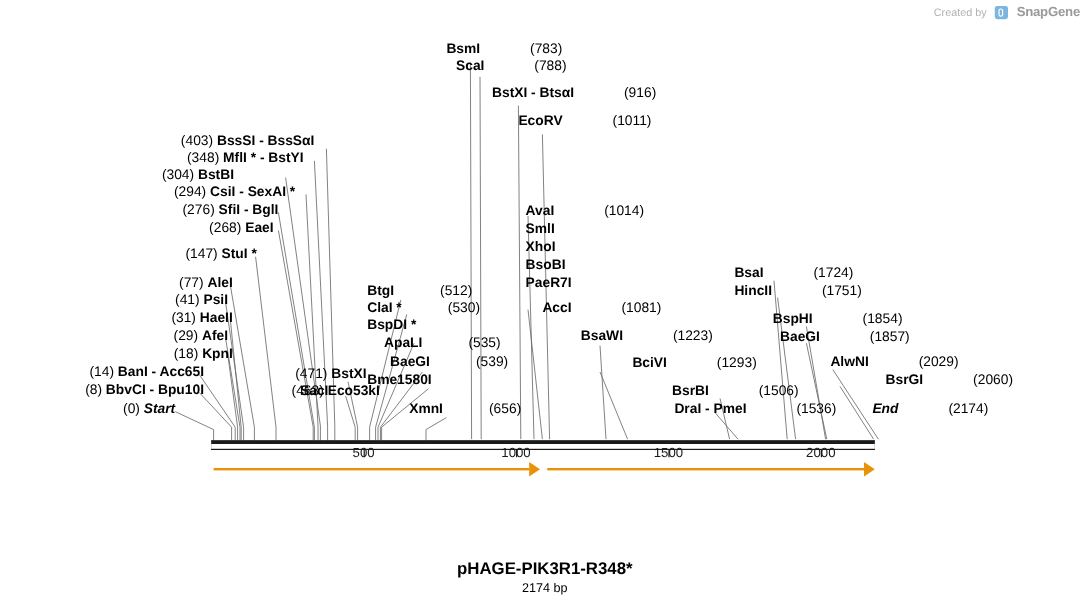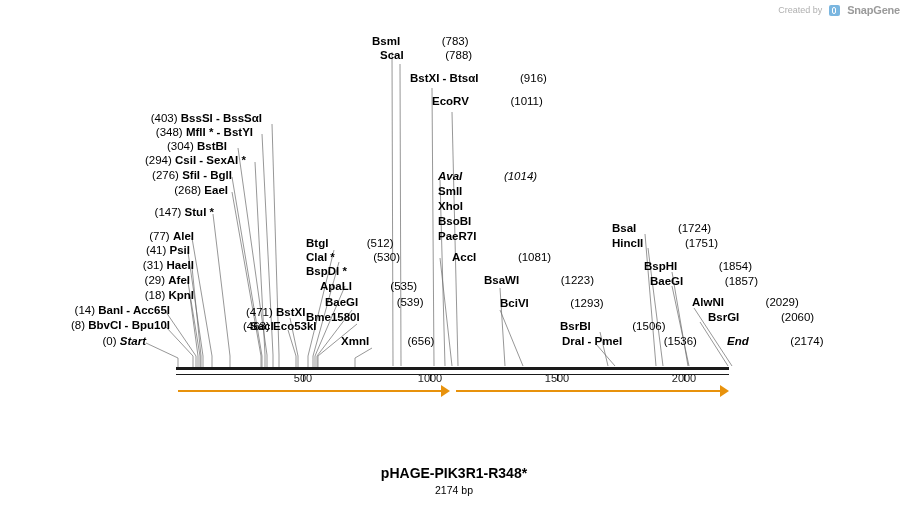--- a/index.html
+++ b/index.html
@@ -254,21 +254,21 @@
   </div>
 
   <div class="labelgroup lg-right" style="right:646px; top:112px;">
     <span class="pos">(403)</span>
     <span class="enz">BssSI - BssSαI</span>
   </div>
   <div class="labelgroup lg-right" style="right:655px; top:126px;padding-left:12px;">
     <span class="pos">(348)</span>
     <span class="enz">MflI * - BstYI</span>
   </div>
-  <div class="labelgroup lg-right" style="right:681px; top:140px;text-align:right;">
+  <div class="labelgroup lg-right" style="right:713px; top:140px;text-align:right;">
     <span class="pos">(304)</span>
     <span class="enz">BstBI</span>
   </div>
   <div class="labelgroup lg-right" style="right:662px; top:154px;">
     <span class="pos">(294)</span>
     <span class="enz">CsiI - SexAI *</span>
   </div>
   <div class="labelgroup lg-right" style="right:676px; top:169px;">
     <span class="pos">(276)</span>
     <span class="enz">SfiI - BglI</span>
@@ -364,21 +364,21 @@
   </div>
   <div class="labelgroup" style="left:410px; top:72px;">
     <span class="enz">BstXI - BtsαI</span>
     &nbsp;&nbsp;<span class="pos">(916)</span>
   </div>
   <div class="labelgroup" style="left:432px; top:95px;">
     <span class="enz">EcoRV</span>
     &nbsp;&nbsp;<span class="pos">(1011)</span>
   </div>
 
-  <div class="labelgroup" style="left:438px; top:170px;font-style:italic;">
+  <div class="labelgroup" style="left:438px; top:170px;">
     <span class="enz">AvaI</span>
     &nbsp;&nbsp;<span class="pos">(1014)</span>
   </div>
   <div class="labelgroup" style="left:438px; top:185px;">
     <span class="enz">SmlI</span>
   </div>
   <div class="labelgroup" style="left:438px; top:200px;">
     <span class="enz">XhoI</span>
   </div>
   <div class="labelgroup" style="left:438px; top:215px;">
@@ -389,21 +389,21 @@
   </div>
   <div class="labelgroup" style="left:452px; top:251px;">
     <span class="enz">AccI</span>
     &nbsp;&nbsp;<span class="pos">(1081)</span>
   </div>
 
   <div class="labelgroup" style="left:484px; top:274px;">
     <span class="enz">BsaWI</span>
     &nbsp;&nbsp;<span class="pos">(1223)</span>
   </div>
-  <div class="labelgroup" style="left:500px; top:297px;">
+  <div class="labelgroup" style="left:500px; top:297px;padding-left:27px;">
     <span class="enz">BciVI</span>
     &nbsp;&nbsp;<span class="pos">(1293)</span>
   </div>
   <div class="labelgroup" style="left:560px; top:320px;">
     <span class="enz">BsrBI</span>
     &nbsp;&nbsp;<span class="pos">(1506)</span>
   </div>
   <div class="labelgroup" style="left:562px; top:335px;">
     <span class="enz">DraI - PmeI</span>
     &nbsp;&nbsp;<span class="pos">(1536)</span>
@@ -422,21 +422,21 @@
     &nbsp;&nbsp;<span class="pos">(1854)</span>
   </div>
   <div class="labelgroup" style="left:650px; top:275px;">
     <span class="enz">BaeGI</span>
     &nbsp;&nbsp;<span class="pos">(1857)</span>
   </div>
   <div class="labelgroup" style="left:692px; top:296px;">
     <span class="enz">AlwNI</span>
     &nbsp;&nbsp;<span class="pos">(2029)</span>
   </div>
-  <div class="labelgroup" style="left:672px; top:311px;padding-left:36px;">
+  <div class="labelgroup" style="left:702px; top:311px;padding-left:36px;">
     <span class="enz">BsrGI</span>
     &nbsp;&nbsp;<span class="pos">(2060)</span>
   </div>
 
   <div class="labelgroup" style="left:727px; top:335px;">
     <span class="ital">End</span>
     &nbsp;&nbsp;<span class="pos">(2174)</span>
   </div>
 
   <div class="caption caption-title">pHAGE-PIK3R1-R348*</div>

